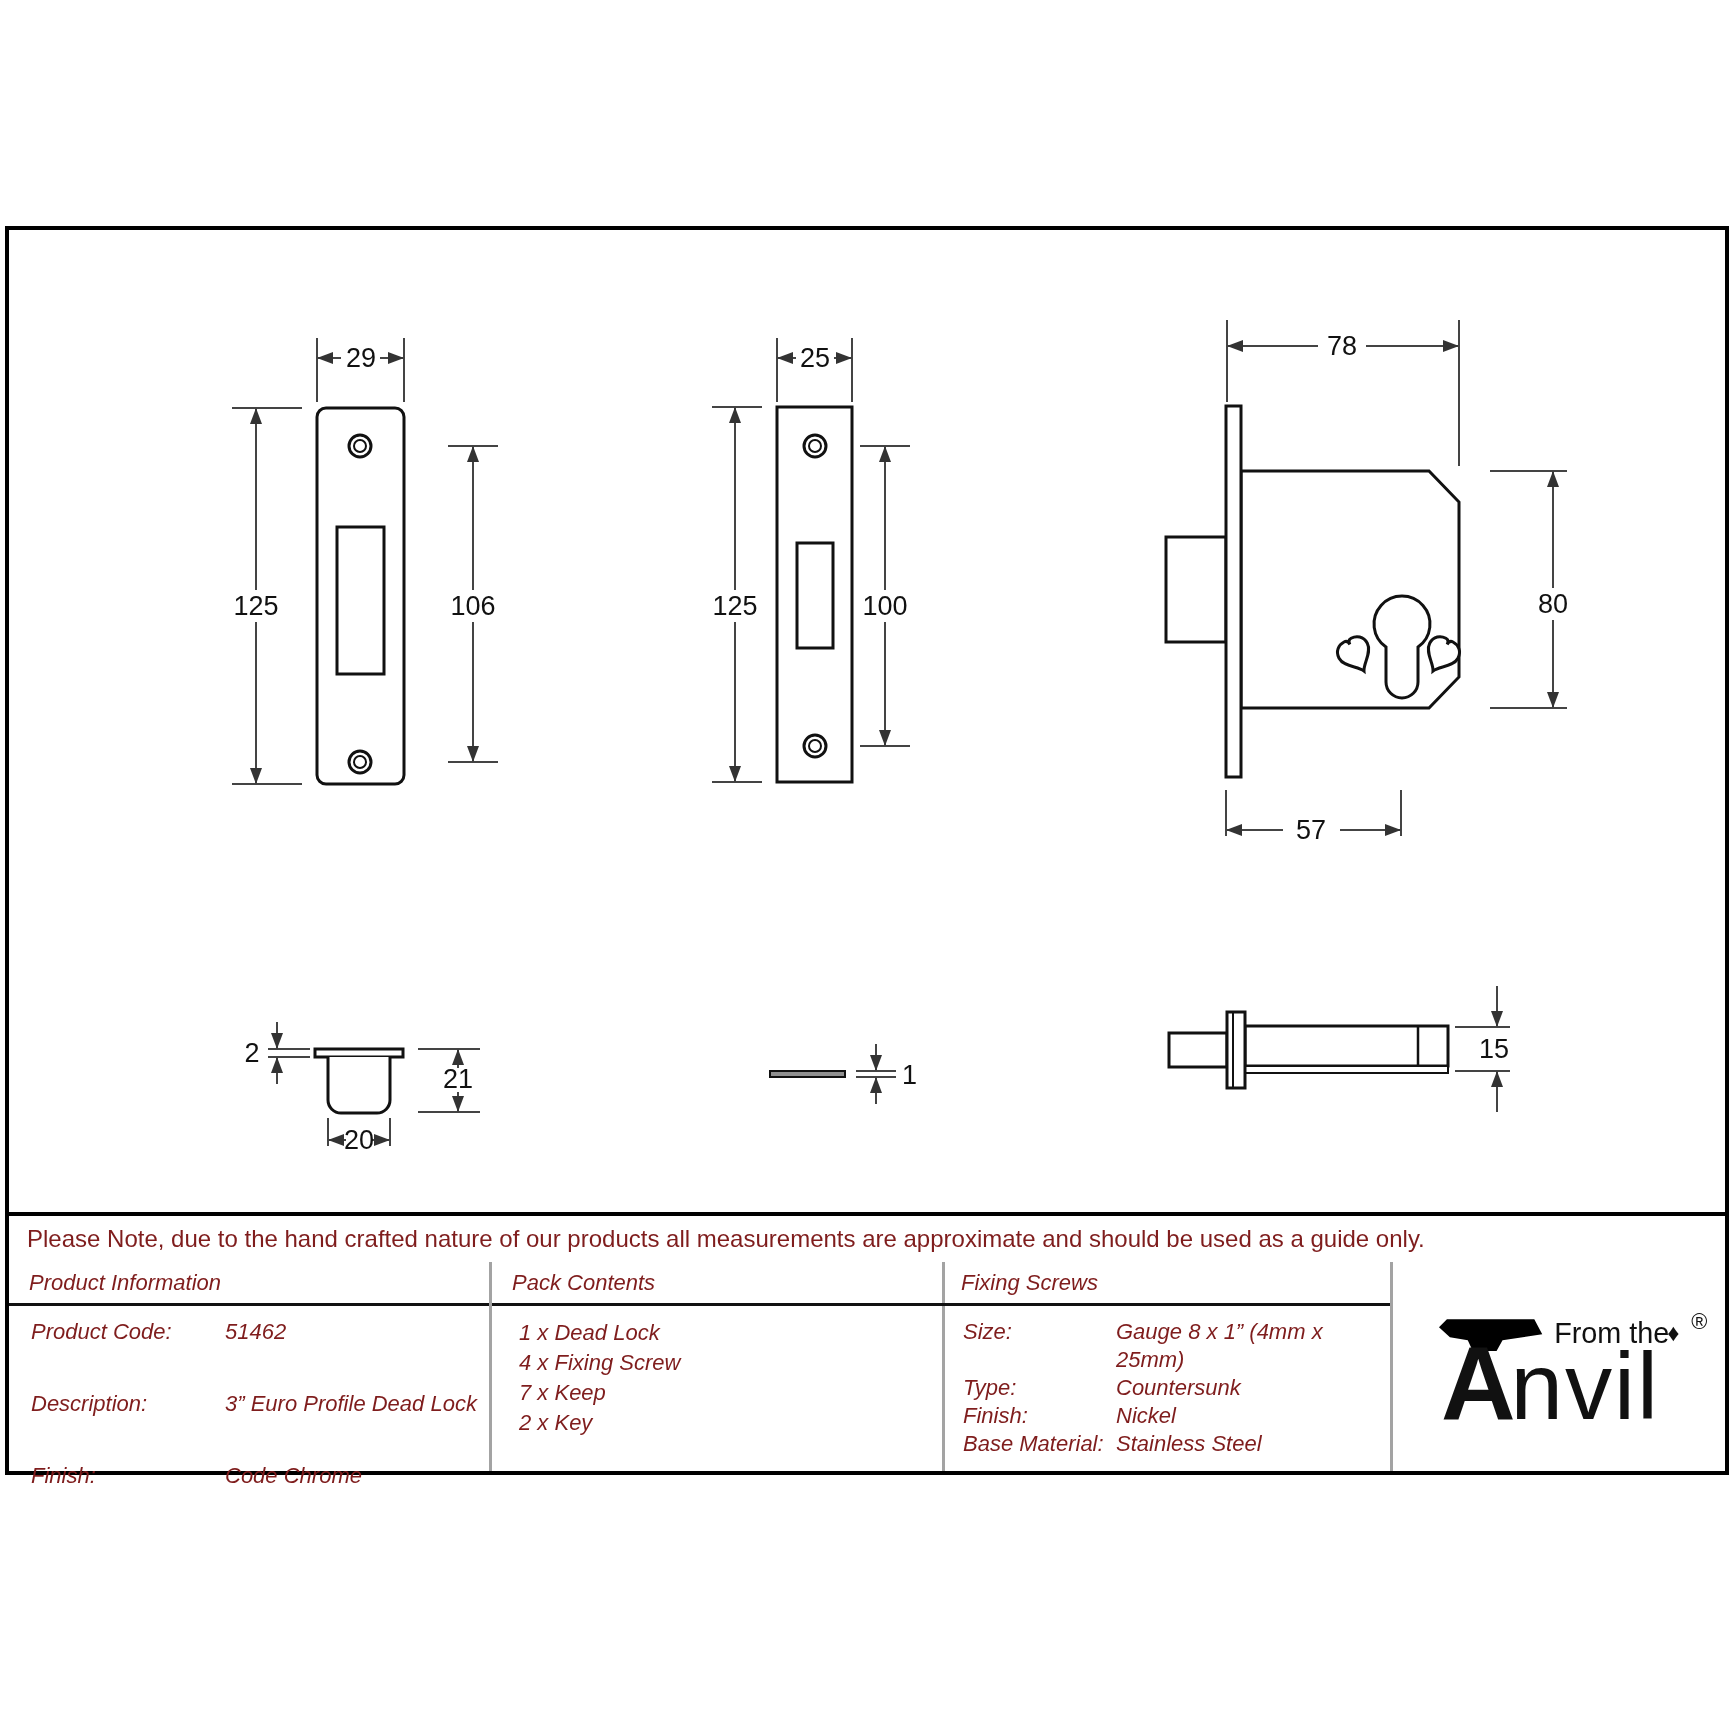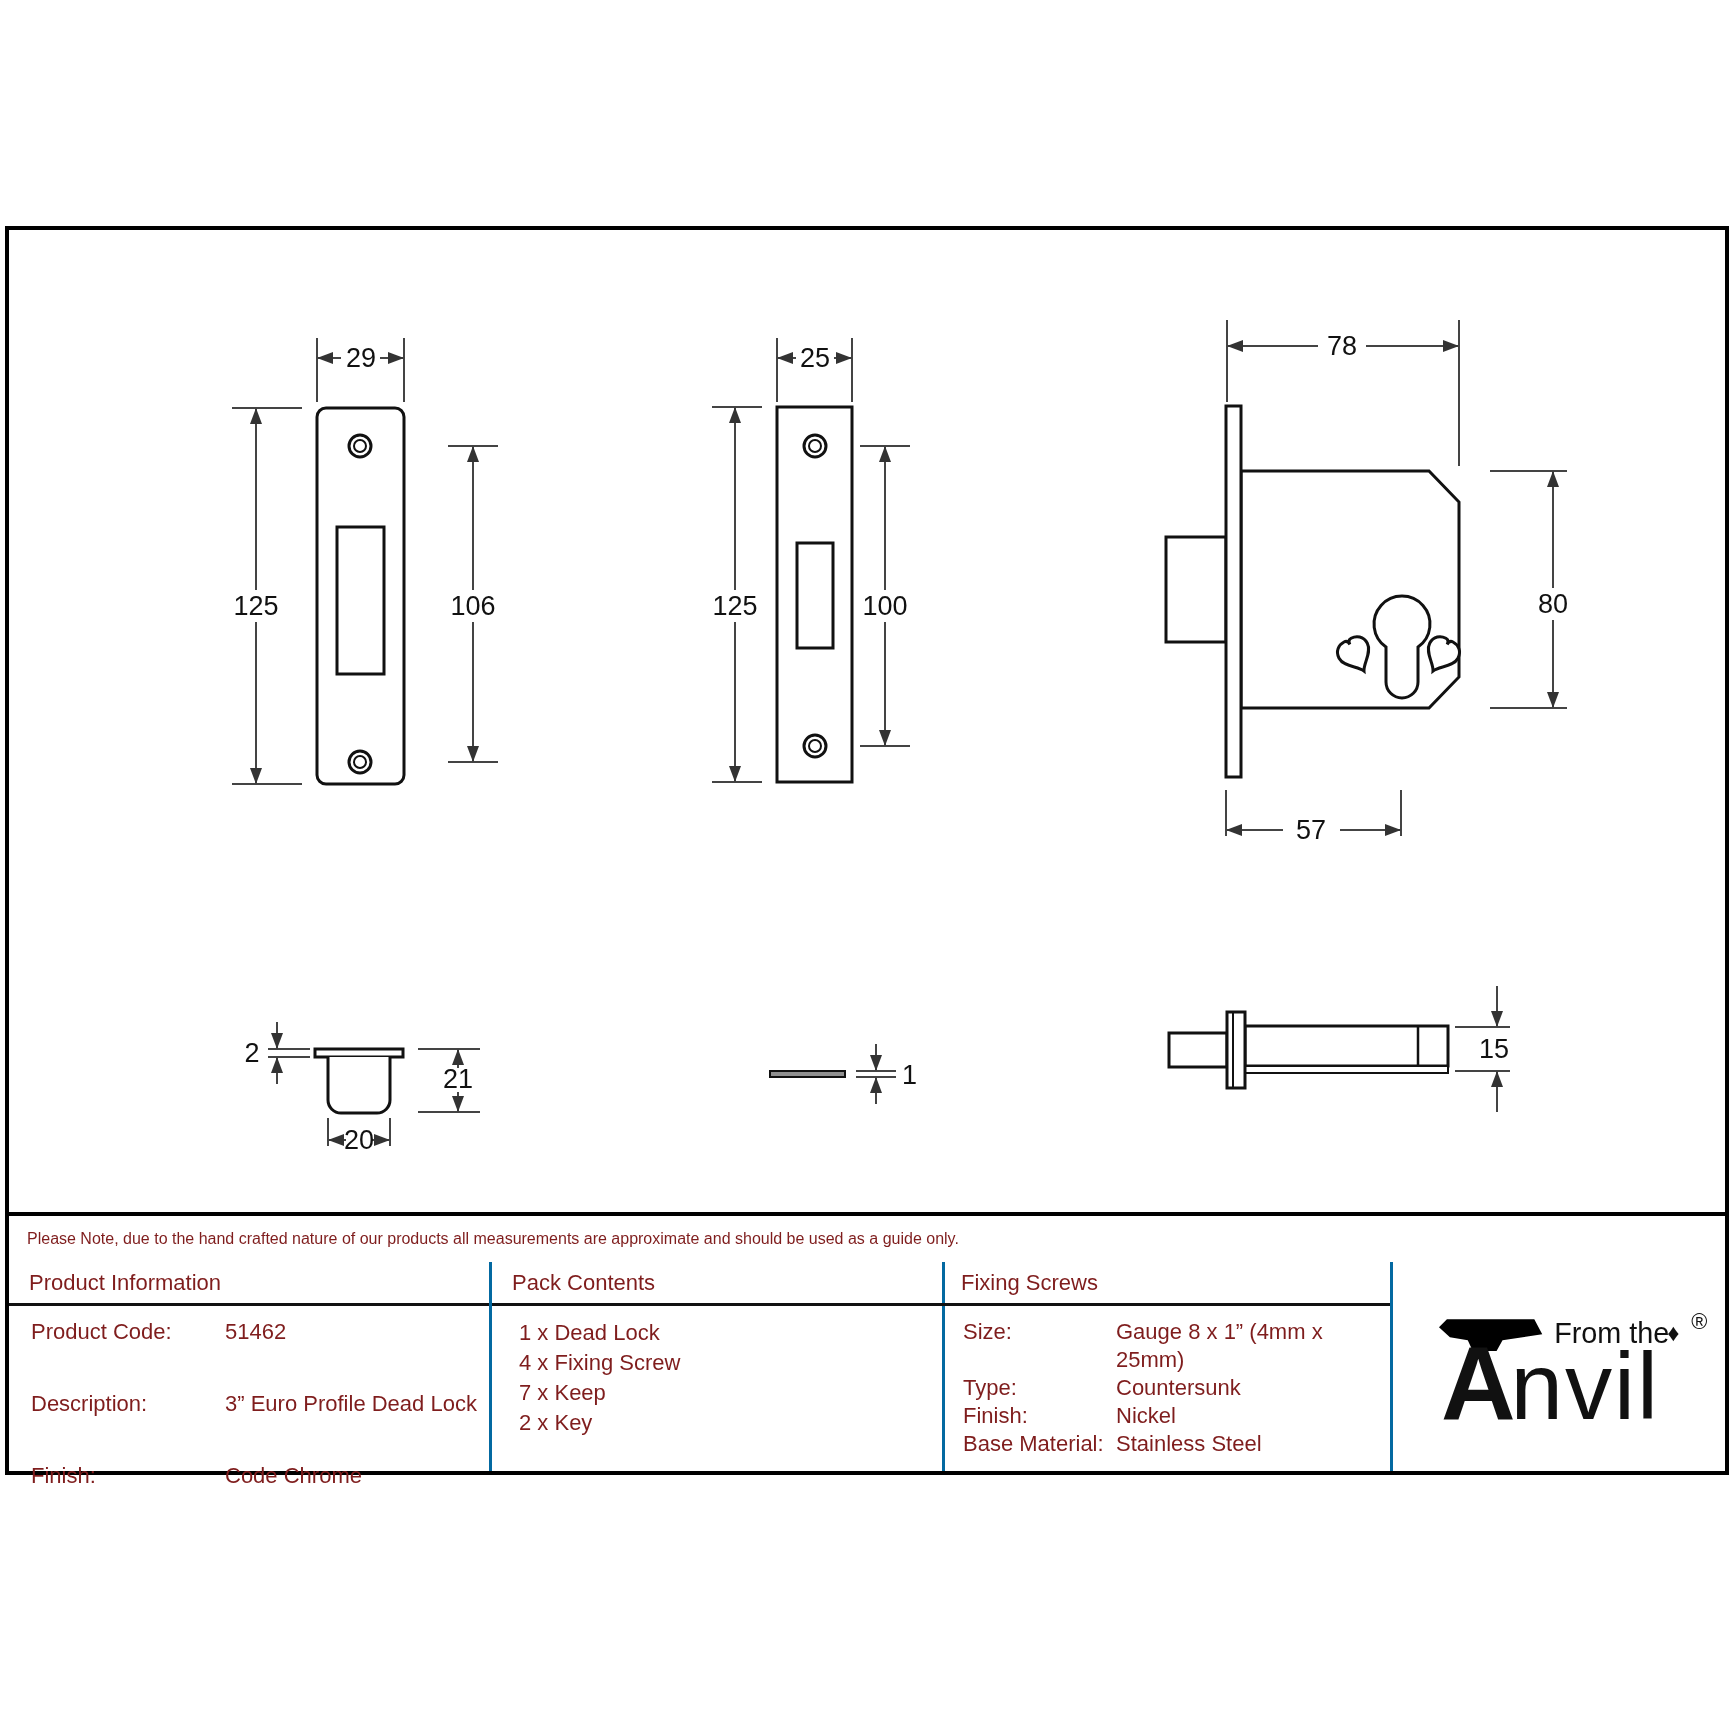--- a/index.html
+++ b/index.html
@@ -3,23 +3,23 @@
 <meta charset="utf-8">
 <style>
   html,body{margin:0;padding:0;background:#fff;}
   #canvas{position:relative;width:1735px;height:1735px;background:#ffffff;
           font-family:"Liberation Sans",sans-serif;color:#7f1d1d;overflow:hidden;}
   .frame{position:absolute;left:5px;top:226px;width:1716px;height:1241px;border:4px solid #000;}
   svg text{font-family:"Liberation Sans",sans-serif;fill:#111;}
   .dim-text{font-size:27px;}
   
   .note-row{position:absolute;left:9px;top:1212px;width:1698px;height:46px;border-top:4px solid #000;
-            display:flex;align-items:center;padding-left:18px;font-size:16px;}
+            display:flex;align-items:center;padding-left:18px;font-size:24px;}
   .col{position:absolute;top:1262px;height:209px;box-sizing:border-box;font-size:22px;}
-  .col-border{border-right:3px solid #0369a1;}
+  .col-border{border-right:3px solid #a3a3a3;font-style:italic;}
   .col-header{height:41px;border-bottom:3px solid #111;display:flex;align-items:center;padding-left:20px;}
   .col-body{padding-top:12px;}
   .kv{display:grid;padding-left:22px;line-height:28px;}
   .kv-1{grid-template-columns:150px auto;gap:44px;}
   .kv-3{grid-template-columns:153px auto;}
   .list{padding-left:27px;line-height:30px;list-style:none;margin:0;}
   .logo-cell{display:flex;align-items:center;justify-content:center;}
 </style>
 </head>
 <body>

